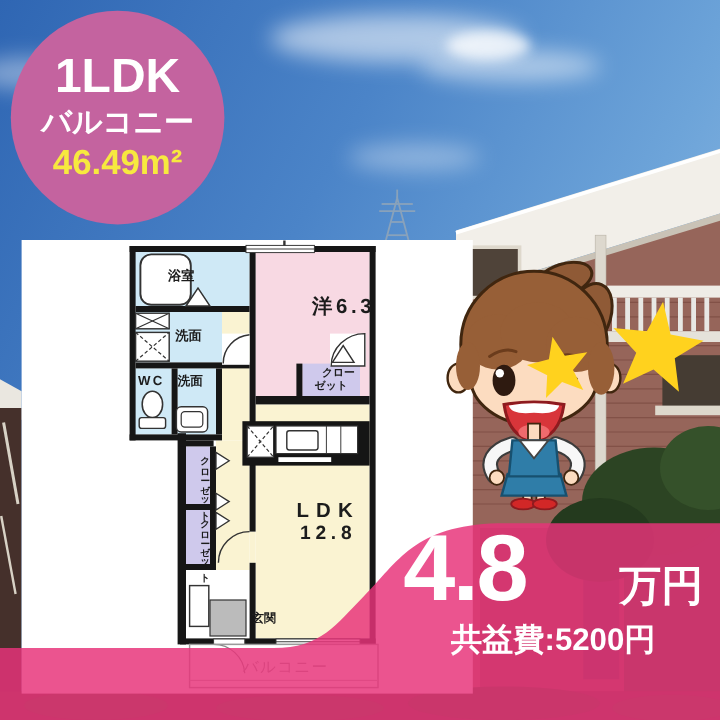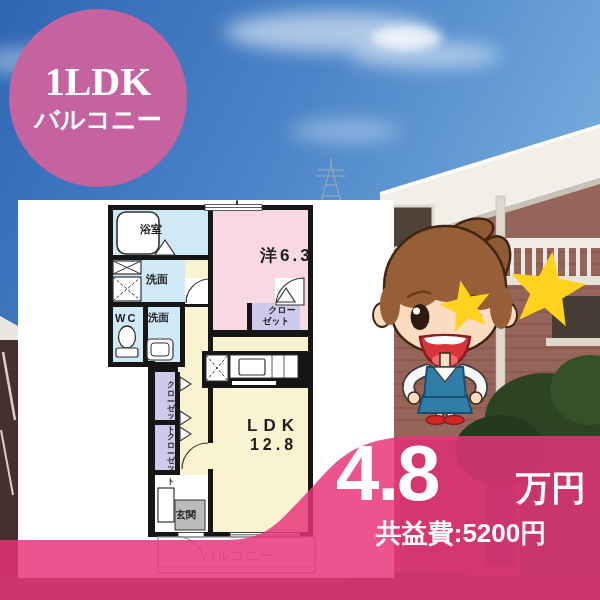--- a/index.html
+++ b/index.html
@@ -27,21 +27,21 @@
   .pricing{left:336px;top:434px;width:250px;z-index:7;color:#fff;text-align:center;}
   .rent-row{display:flex;align-items:baseline;justify-content:space-between;}
   .rent-val{font-size:78px;font-weight:800;line-height:1;letter-spacing:-2px;}
   .rent-unit{font-size:35px;font-weight:700;margin-left:10px;}
   .fee{font-size:26px;font-weight:700;margin-top:4px;letter-spacing:0px;}
 
   .footer-name{left:0;top:549px;width:588px;text-align:center;z-index:7;
       color:#ffe42e;font-size:31px;font-weight:800;letter-spacing:1px;}
 
   .badge{left:9px;top:9px;width:178px;height:178px;border-radius:50%;background:#c4639f;z-index:8;
-      display:flex;flex-direction:column;align-items:center;justify-content:center;text-align:center;font-family:Liberation Serif, serif;}
+      display:flex;flex-direction:column;align-items:center;justify-content:center;text-align:center;}
   .badge .l1{color:#fff;font-size:40px;font-weight:800;line-height:1.1;}
   .badge .l2{color:#fff;font-size:25px;font-weight:700;line-height:1.3;}
   .badge .l3{color:#f7e93f;font-size:29px;font-weight:800;line-height:1.2;}
 </style>
 </head>
 <body>
 
 <div id="stage">
 
   <div class="abs sky"></div>
@@ -223,21 +223,21 @@
     <div class="plan-label" style="left:234px;top:105px;width:48px;text-align:center;font-size:9px;line-height:1.25;font-weight:600;">
       <span style="display:block;margin-left:12px;">クロー</span>
       <span style="display:block;">ゼット</span>
     </div>
     <div class="plan-label vtext" style="left:137px;top:174px;width:20px;height:44px;font-size:8px;">クローゼット</div>
     <div class="plan-label vtext" style="left:137px;top:226px;width:20px;height:44px;font-size:8px;">クローゼット</div>
     <div class="plan-label" style="left:208px;top:216px;width:95px;text-align:center;">
       <span style="display:block;font-size:17px;letter-spacing:6px;">LDK</span>
       <span style="display:block;font-size:16px;letter-spacing:4px;">12.8</span>
     </div>
-    <div class="plan-label" style="left:158px;top:308px;width:30px;font-size:10px;">玄関</div>
+    <div class="plan-label" style="left:158px;top:308px;width:30px;font-size:10px;padding-left:34px;">玄関</div>
     <div class="plan-label" style="left:175px;top:347px;width:90px;text-align:center;font-size:13px;color:#9a9a9a;font-weight:400;letter-spacing:1px;">バルコニー</div>
   </div>
 
   <svg class="abs mascot" width="150" height="210" viewBox="0 0 150 210">
     <g>
       <ellipse cx="100" cy="16" rx="24" ry="13" fill="#8f5a36" stroke="#40260f" stroke-width="2.5" transform="rotate(-18 100 16)"></ellipse>
       <ellipse cx="120" cy="48" rx="18" ry="30" fill="#8f5a36" stroke="#40260f" stroke-width="2.5" transform="rotate(22 120 48)"></ellipse>
       <circle cx="75" cy="70" r="61" fill="#975f37" stroke="#40260f" stroke-width="2.5"></circle>
     </g>
     <ellipse cx="12" cy="98" rx="9" ry="12" fill="#fcdcc0" stroke="#40260f" stroke-width="2"></ellipse>
@@ -292,15 +292,16 @@
       <span class="rent-val">4.8</span>
       <span class="rent-unit">万円</span>
     </div>
     <div class="fee">共益費:5200円</div>
   </div>
 
 
   <div class="abs badge">
     <div class="l1">1LDK</div>
     <div class="l2">バルコニー</div>
+    <div class="l3">46.49m²</div>
   </div>
 
 </div>
 
 </body></html>

